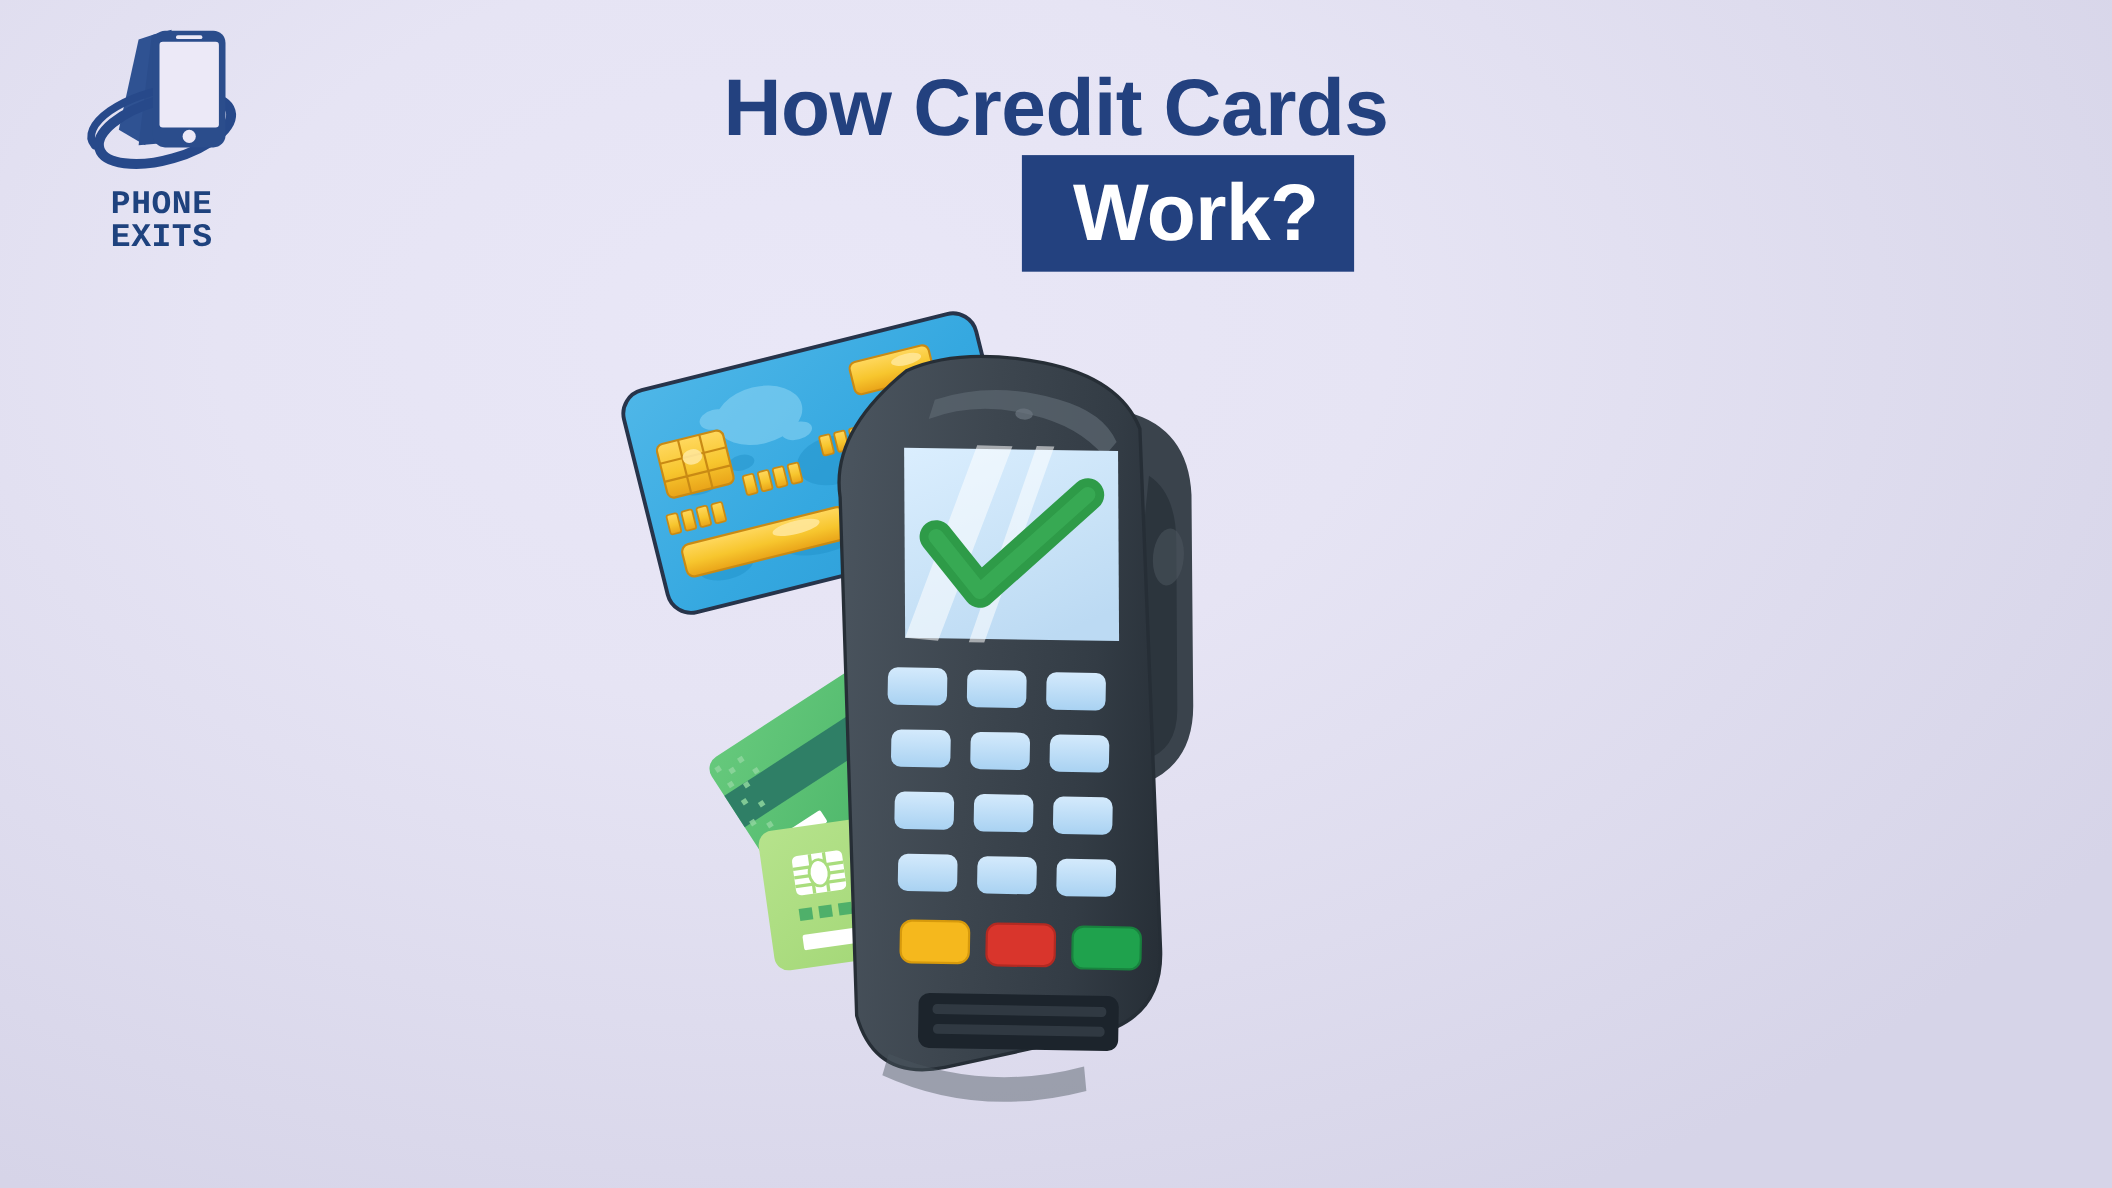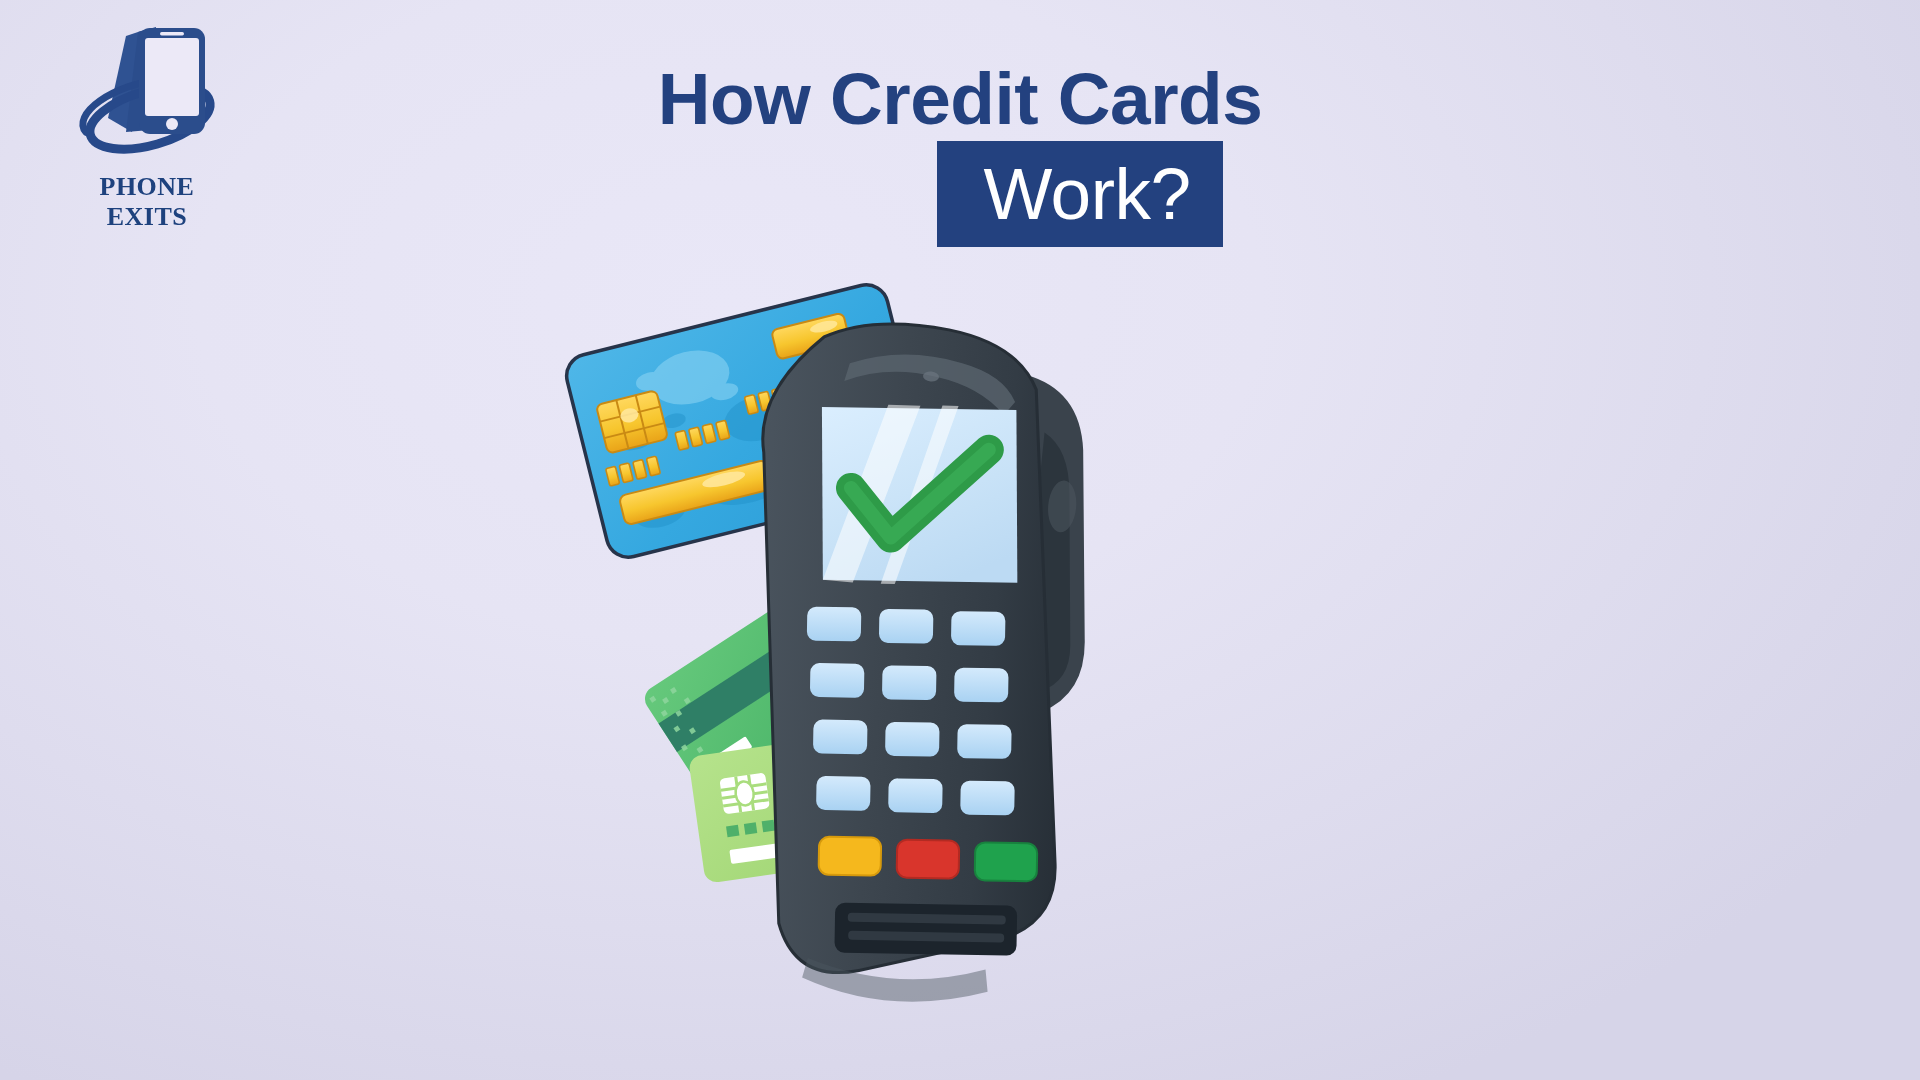--- a/index.html
+++ b/index.html
@@ -16,38 +16,38 @@
     overflow:hidden;
   }
   
   #logo{
     position:absolute;left:52px;top:14px;width:200px;height:230px;
   }
   #logo .logo-mark{position:absolute;left:12px;top:0;width:160px;height:160px;}
   #logo .logo-text{
     position:absolute;left:0;top:158px;width:190px;
     text-align:center;color:#1e427e;font-weight:800;
-    font-size:26px;line-height:30px;letter-spacing:.5px;
-    font-family:Liberation Serif, serif;
+    font-size:30px;line-height:30px;letter-spacing:.5px;
+    font-family:Liberation Mono, monospace;
   }
   
   #title-block{
     position:absolute;left:470px;top:6px;width:980px;
     text-align:center;
   }
   #title-line1{
     color:#23417f;font-weight:800;font-size:73px;line-height:92px;
     letter-spacing:-0.5px;white-space:nowrap;margin-top:47px;
   }
   #title-line2-wrap{
     display:block;text-align:center;margin-top:-4px;
   }
   #title-line2{
     display:inline-block;background:#23417f;color:#ffffff;
-    font-weight:400;font-size:73px;line-height:106px;
+    font-weight:700;font-size:73px;line-height:106px;
     padding:0 32px 0 46px;letter-spacing:-0.5px;
     position:relative;left:112px;margin-left:16px;
   }
   
   #art{position:absolute;left:560px;top:300px;width:840px;height:730px;}
   svg{display:block;overflow:visible;}
 </style>
 </head>
 <body>
 

